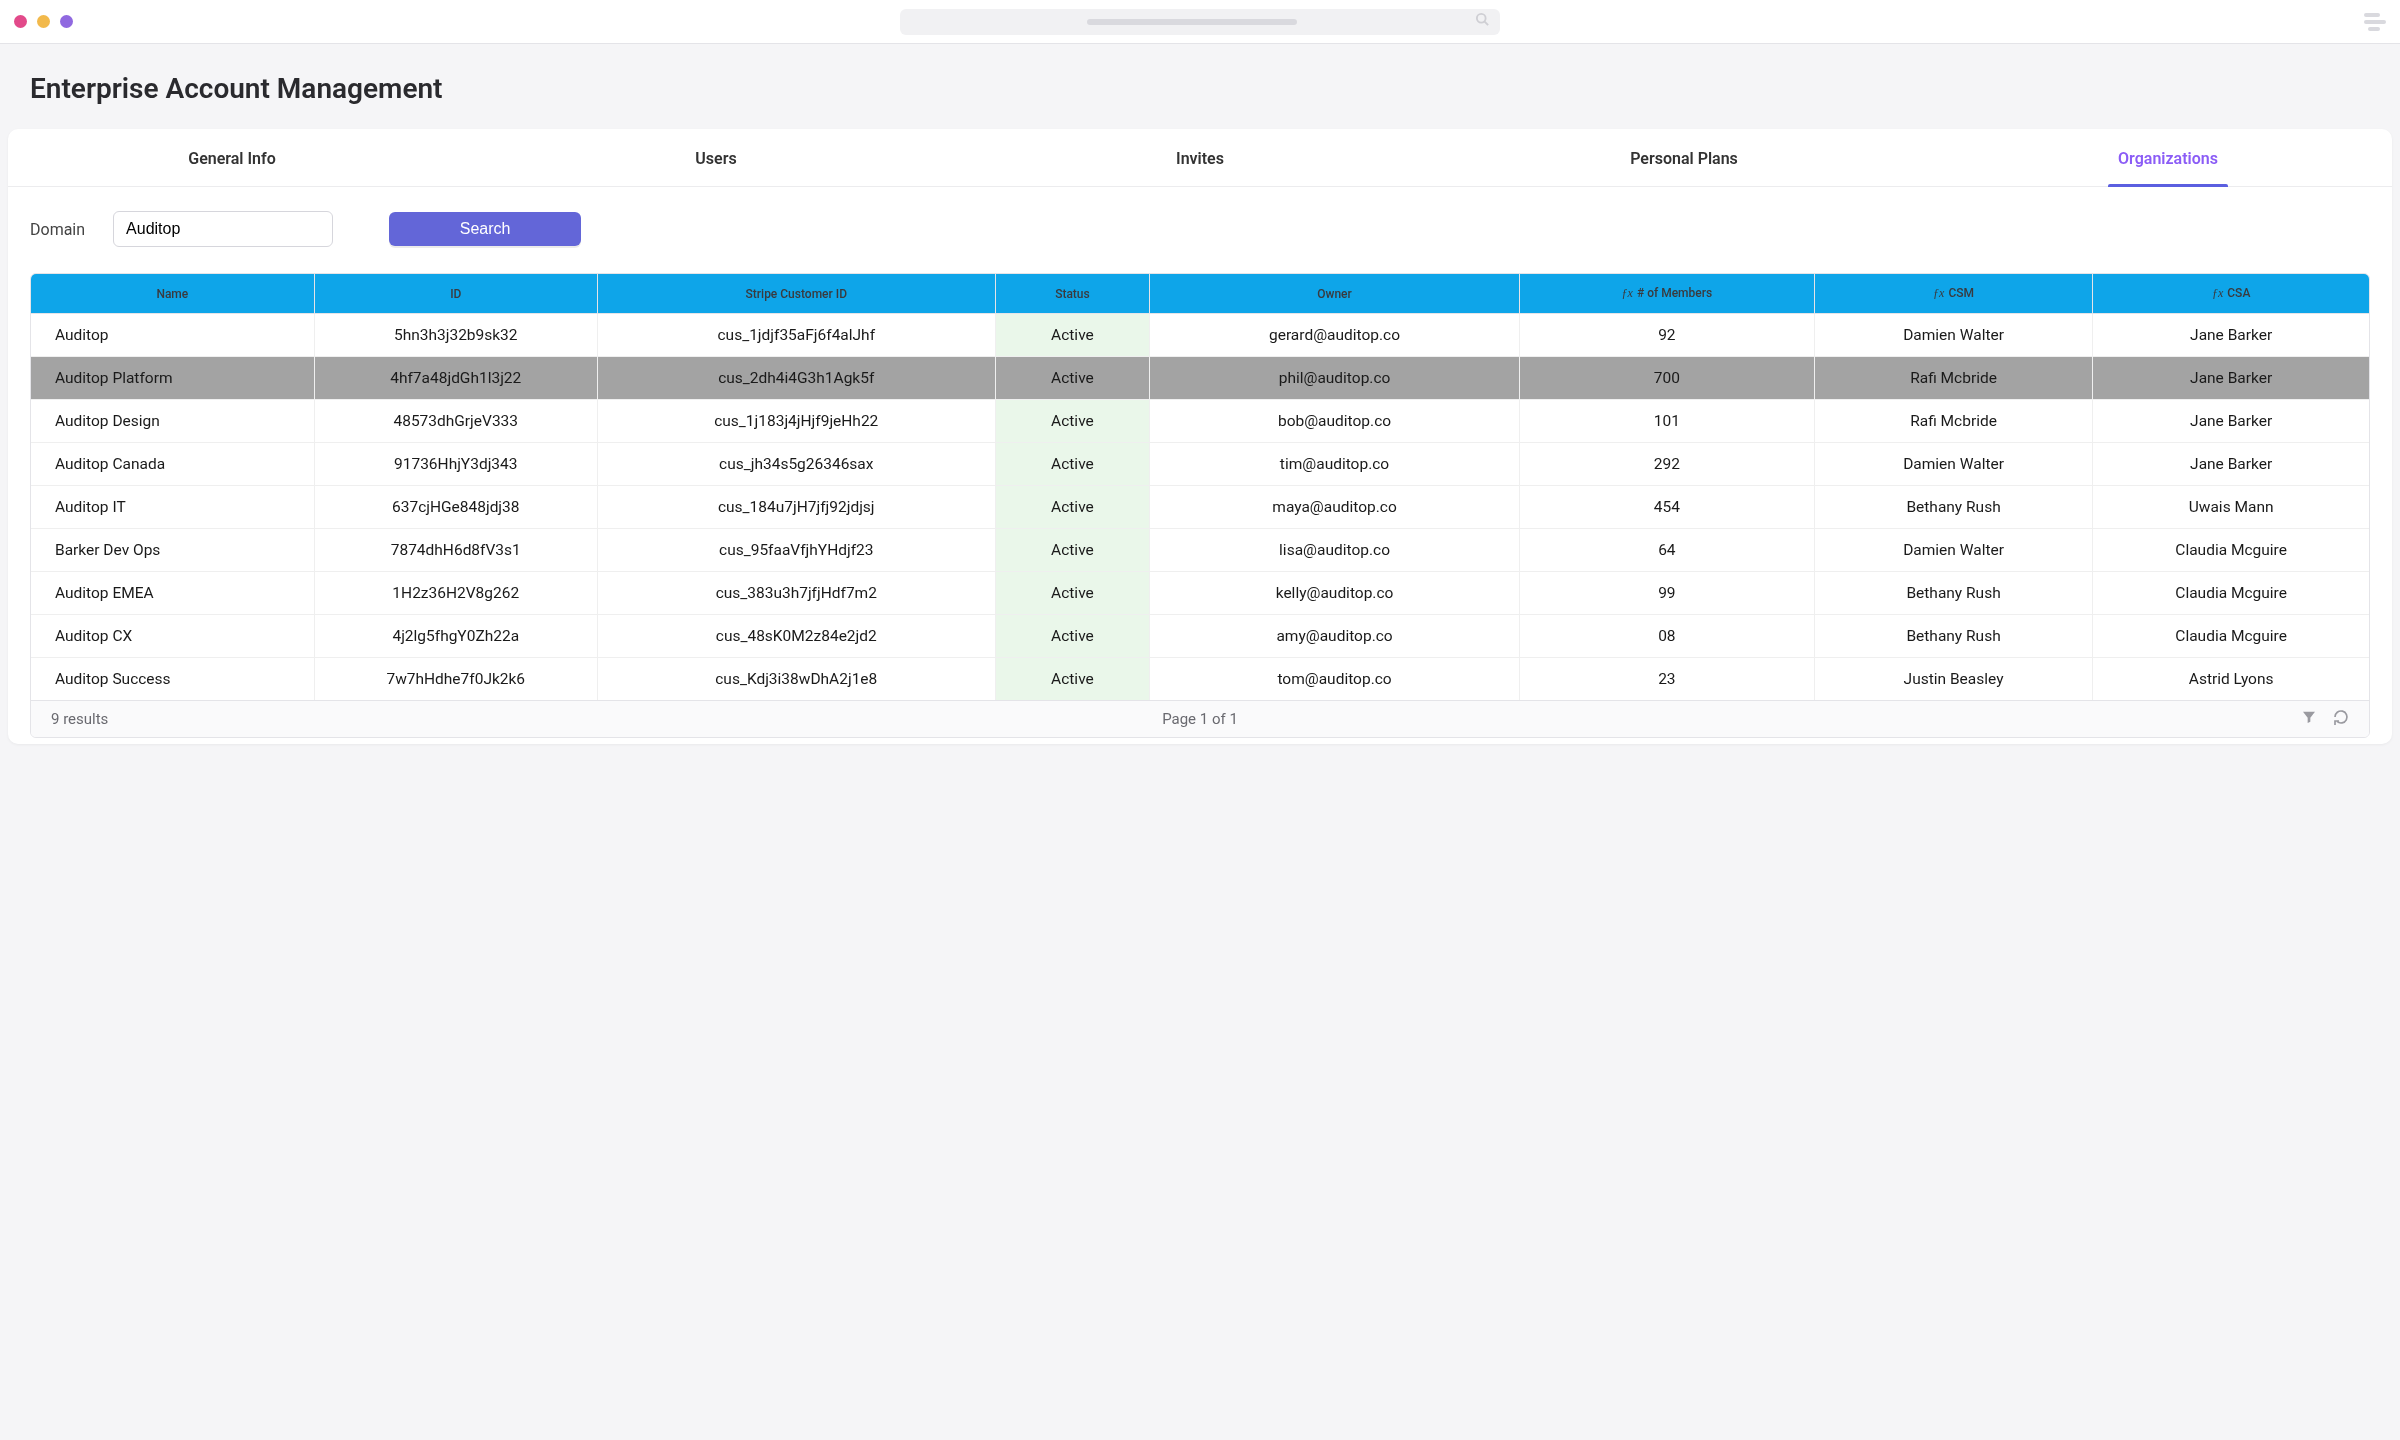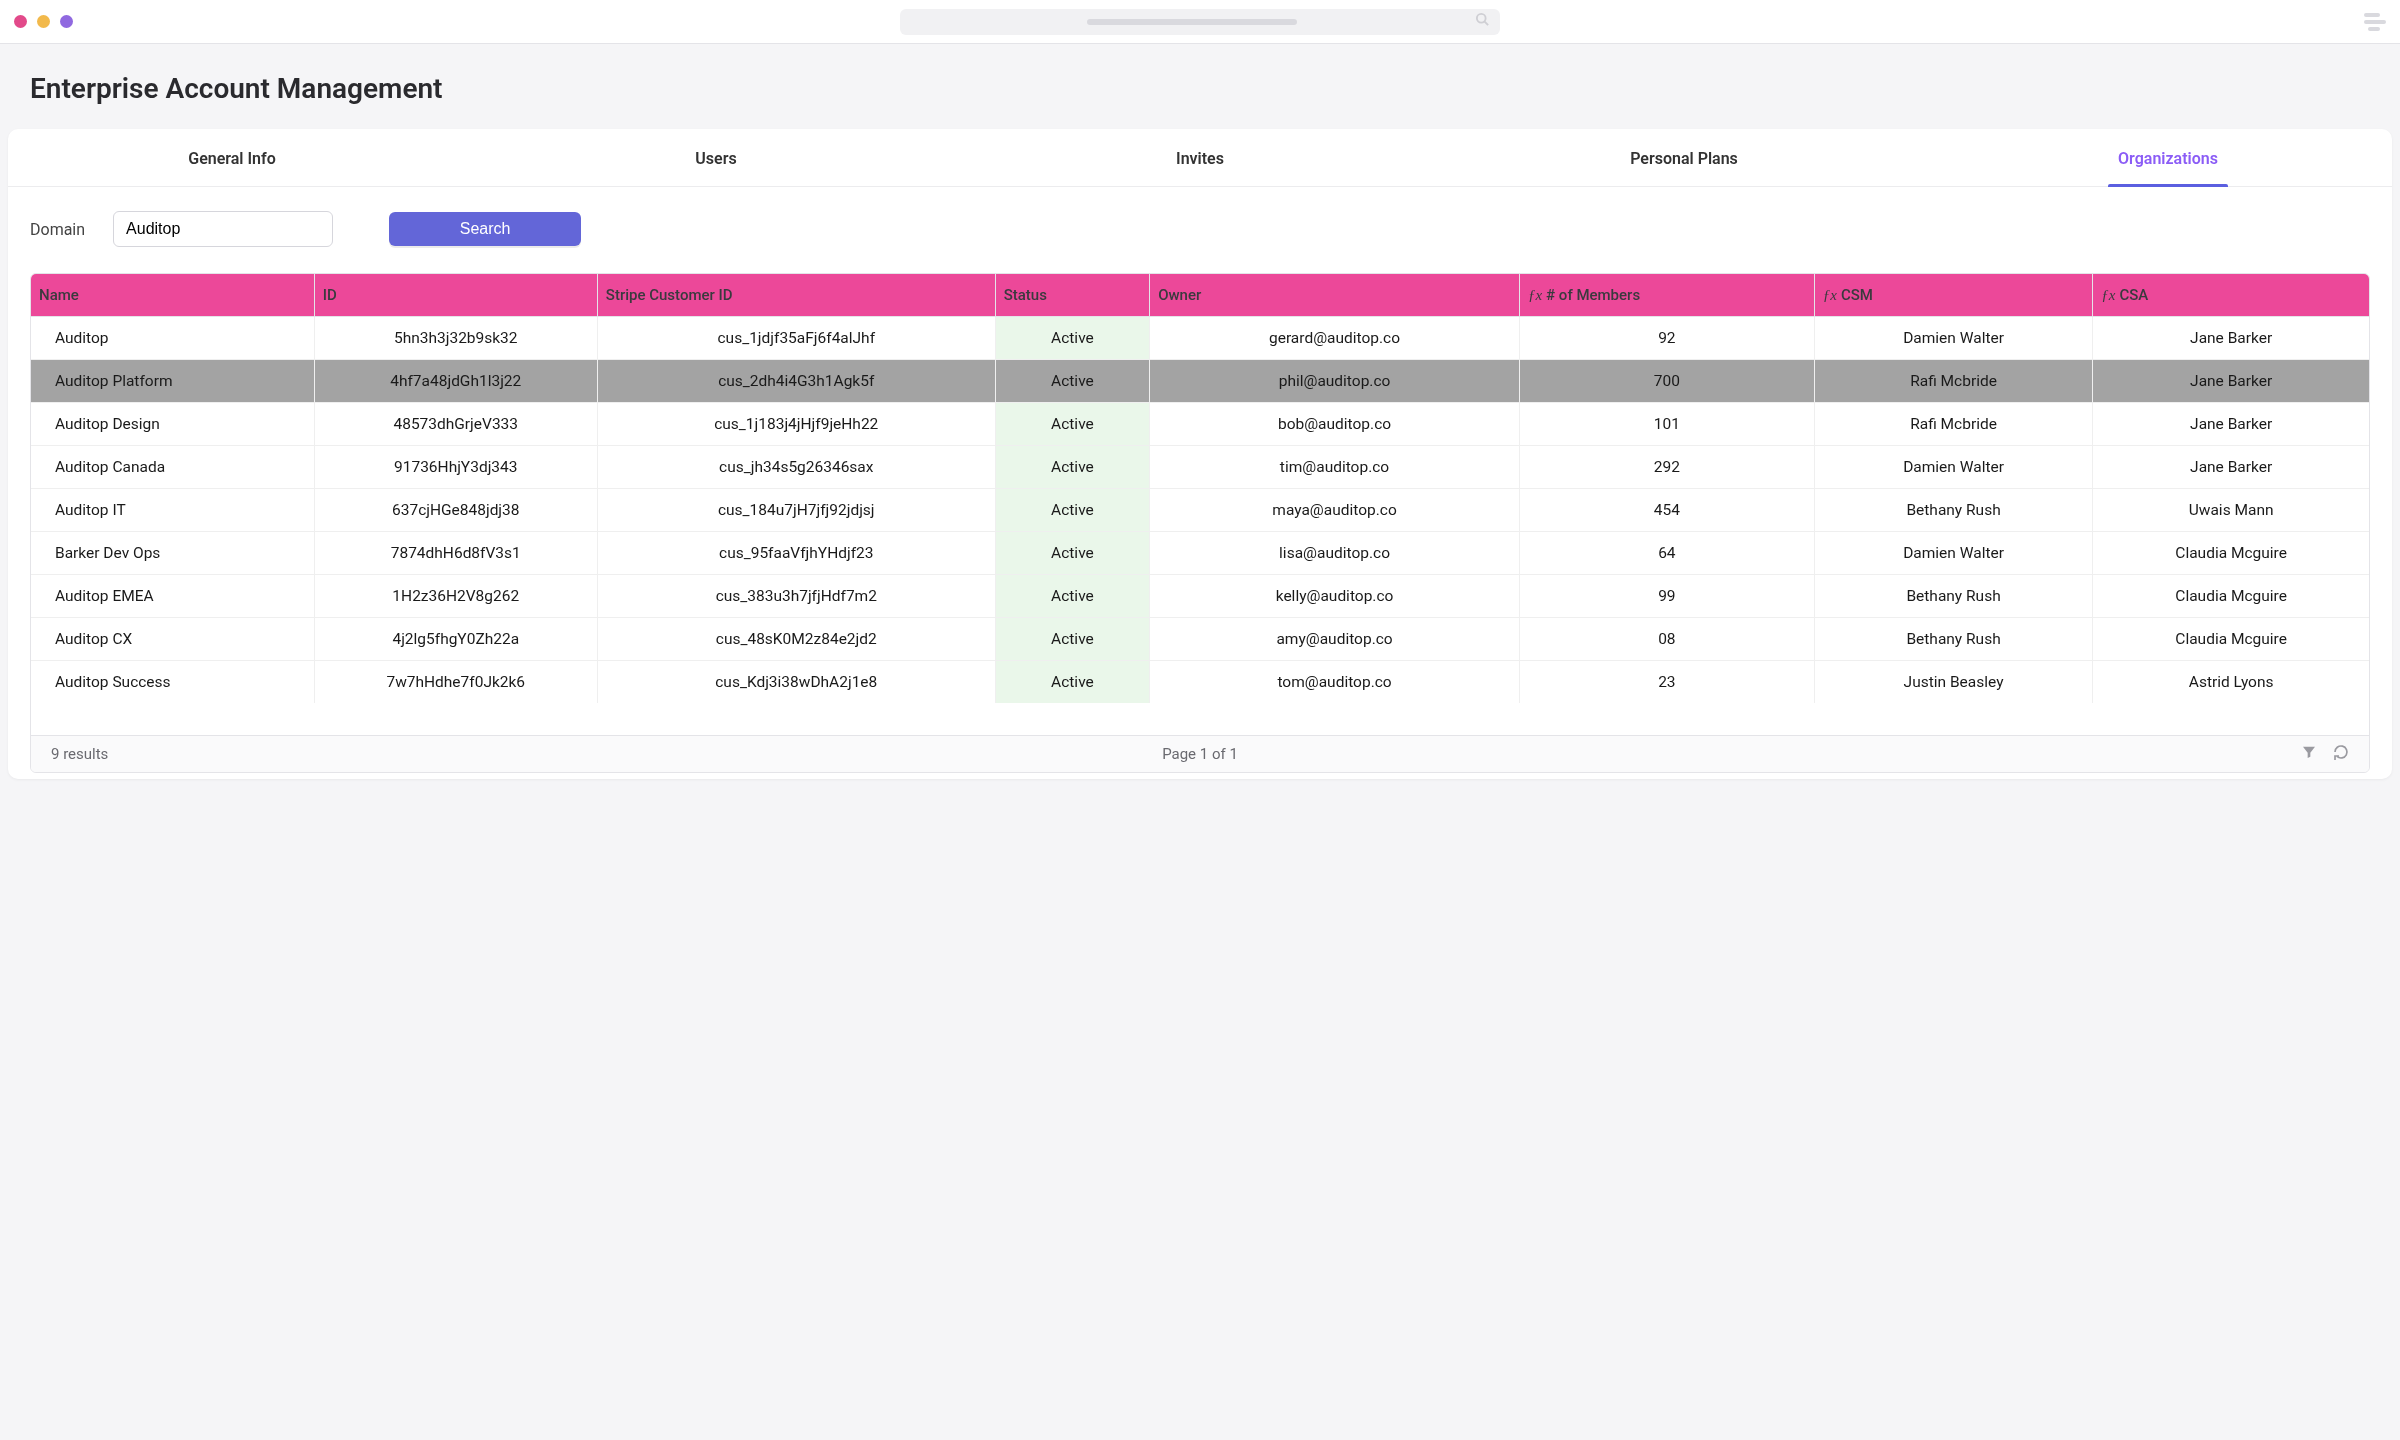--- a/index.html
+++ b/index.html
@@ -153,28 +153,28 @@
   }
   col.col-name   { width: 12.1%; }
   col.col-id     { width: 12.1%; }
   col.col-stripe { width: 17.0%; }
   col.col-status { width:  6.6%; }
   col.col-owner  { width: 15.8%; }
   col.col-members{ width: 12.6%; }
   col.col-csm    { width: 11.9%; }
   col.col-csa    { width: 11.8%; }
   thead th {
-    background: #ec4899;
+    background: #0ea5e9;
     border-bottom: 1px solid #e4e4e8;
     border-right: 1px solid #e4e4e8;
     padding: 12px 8px;
     font-weight: 500;
-    font-size: 15px;
+    font-size: 12px;
     color: #3a3a3e;
-    text-align: left;
+    text-align: center;
   }
   thead th:last-child { border-right: none; }
   tbody td {
     border-top: 1px solid #efefef;
     border-right: 1px solid #efefef;
     padding: 12px 10px;
     font-size: 15.5px;
     text-align: center;
     white-space: nowrap;
     overflow: hidden;
@@ -192,21 +192,20 @@
 
   .table-footer {
     display: flex;
     align-items: center;
     background: #fafafb;
     border-top: 1px solid #e4e4e8;
     padding: 8px 20px;
     font-size: 15px;
     color: #6a6a70;
     position: relative;
-    margin-top: 32px;
   }
   .footer-center {
     position: absolute;
     left: 50%;
     transform: translateX(-50%);
   }
   .footer-icons {
     margin-left: auto;
     display: flex;
     gap: 16px;

